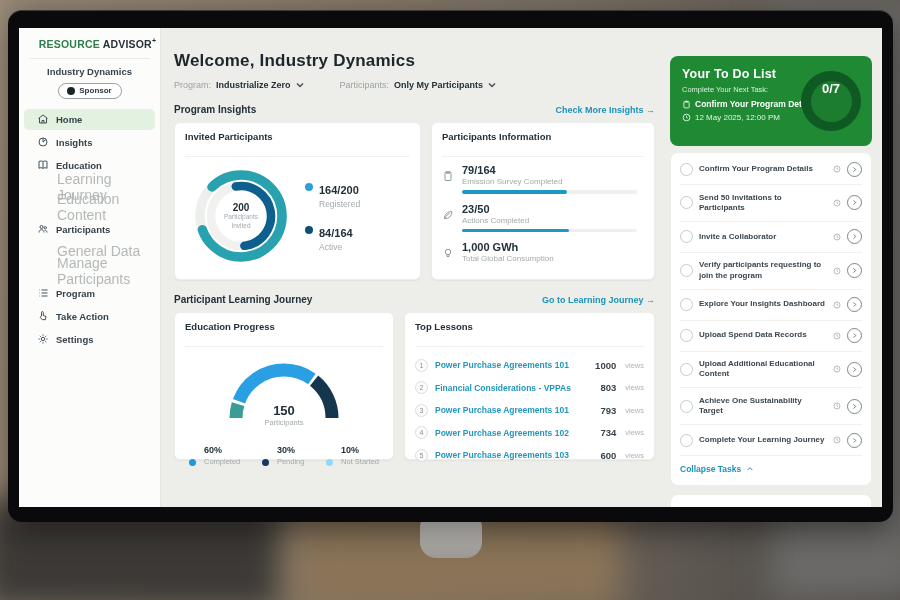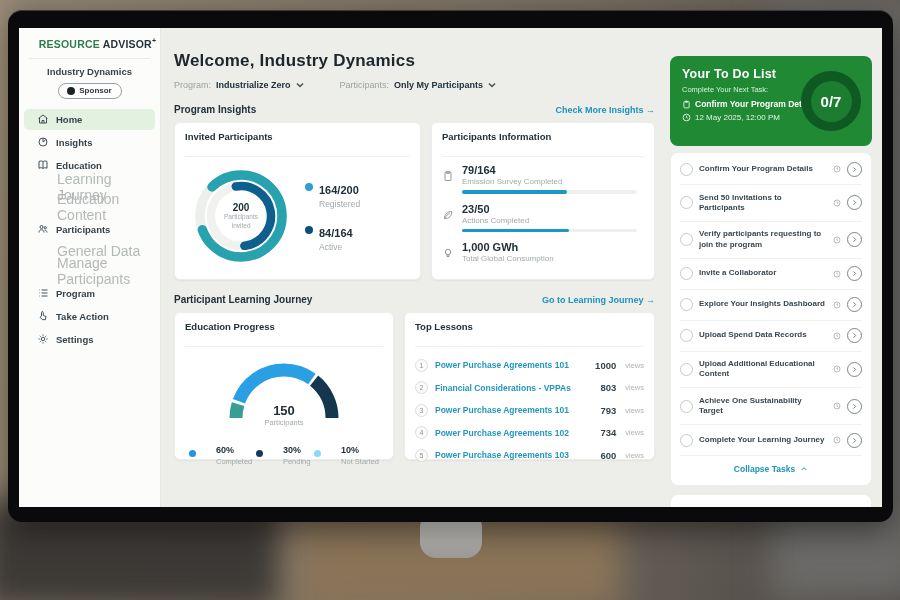--- a/index.html
+++ b/index.html
@@ -65,52 +65,52 @@
   .stat-label { font-size:8px; color:#a3aaaa; margin-top:1px; }
   .bar { margin-top:4px; width:96%; height:3.5px; border-radius:2px; background:#eef0ee; }
   .bar .fill { height:100%; border-radius:2px; background:#1b98c5; }
 
   .educard { width:220px; height:148px; }
   .gauge-box { position:relative; width:124px; height:70px; margin:8px auto 0; }
   .gauge-center { position:absolute; left:0; right:0; bottom:-2px; text-align:center; }
   .gauge-center .v { font-size:13px; font-weight:800; color:#22303a; }
   .gauge-center .l { font-size:7.5px; color:#a3aaaa; }
   .glegend { display:flex; justify-content:space-between; margin-top:14px; padding:0 4px; }
-  .gleg { display:flex; gap:20px; align-items:center; }
+  .gleg { display:flex; gap:8px; align-items:flex-end; }
   .gleg-dot { width:7px; height:7px; border-radius:50%; margin-top:2px; }
   .gleg-val { font-size:9px; font-weight:800; color:#22303a; }
   .gleg-lab { font-size:7.5px; color:#a3aaaa; }
 
   .lessons { flex:1; height:148px; }
   .lesson-row { display:flex; align-items:center; gap:7px; height:22.5px; cursor:pointer; }
   .rank { width:13px; height:13px; min-width:13px; border:1px solid #dadddd; border-radius:50%; font-size:7px; color:#8b9292; display:flex; align-items:center; justify-content:center; background:#fbfbfa; }
   .lesson-title { flex:1; font-size:8.5px; font-weight:700; color:#2496bd; }
   .views { font-size:9.5px; font-weight:800; color:#36434c; }
   .views-l { font-size:7.5px; color:#adb3b3; margin-left:2px; font-weight:400; }
 
   
   .rightpanel { width:218px; min-width:218px; padding:28px 10px 0 6px; }
   .greencard { position:relative; background:#1f8a33; border-radius:8px; padding:11px 12px; color:#fff; height:90px; }
   .gc-title { font-size:12.5px; font-weight:800; letter-spacing:.2px; }
   .gc-sub { font-size:7.5px; margin-top:4px; color:#d9efdc; }
   .gc-task { display:flex; align-items:center; gap:4px; margin-top:5px; font-size:8.5px; font-weight:800; }
   .gc-due { display:flex; align-items:center; gap:4px; margin-top:4px; font-size:8px; color:#e3f3e5; }
   .gc-ico { display:inline-flex; color:#e8f5ea; } .gc-ico svg { width:9px; height:9px; }
   .ring { position:absolute; right:11px; top:15px; width:60px; height:60px; border-radius:50%; background:#0f5a23; display:flex; align-items:center; justify-content:center; }
-  .ring-inner { width:41px; height:41px; border-radius:50%; background:#1c7d30; display:flex; align-items:center; justify-content:center; font-size:15px; font-weight:800; color:#fff; }
+  .ring-inner { width:41px; height:41px; border-radius:50%; background:#1c7d30; display:flex; justify-content:center; font-size:13px; font-weight:800; color:#fff; }
 
   .taskcard { background:#fff; border-radius:8px; border:1px solid #eceeeb; margin-top:6px; padding:1px 9px 2px; }
   .task-row { display:flex; align-items:center; gap:6px; padding:7.5px 0; border-bottom:1px solid #f1f2ef; cursor:pointer; }
   .task-row:last-of-type { border-bottom:none; }
   .task-check { width:13px; height:13px; min-width:13px; border:1.5px solid #c6caca; border-radius:50%; background:#fff; }
   .task-label { flex:1; font-size:8px; font-weight:700; color:#3a4750; line-height:1.3; }
   .task-clock { display:inline-flex; color:#a6adad; } .task-clock svg { width:8px; height:8px; }
   .task-go { width:15px; height:15px; min-width:15px; border:1.5px solid #7e8686; border-radius:50%; display:flex; align-items:center; justify-content:center; color:#5a6266; }
   .task-go svg { width:7px; height:7px; }
-  .collapse { display:flex; align-items:center; justify-content:center; gap:5px; padding:8px 0 9px; font-size:8.5px; font-weight:700; color:#1b93ba; cursor:pointer; }
+  .collapse { display:flex; align-items:center; gap:5px; padding:8px 0 9px; font-size:8.5px; font-weight:700; color:#1b93ba; cursor:pointer; }
   .collapse svg { width:8px; height:8px; }
 
   .newscard { background:#fff; border-radius:8px 8px 0 0; border:1px solid #eceeeb; margin-top:8px; padding:9px 10px 30px; }
   .news-title { font-size:9.5px; font-weight:800; color:#22303a; padding-bottom:7px; border-bottom:1px solid #eff1ed; }
 </style>
 </head>
 <body>
 
 <div class="bg-blob bg-top"></div>
 <div class="bg-blob bg-right"></div>
@@ -439,36 +439,36 @@
               </svg>
             </span>
         <span class="task-go">
               <svg viewBox="0 0 24 24" fill="none" stroke="currentColor" stroke-width="3">
                 <path d="M9 5 L16 12 L9 19"></path>
               </svg>
             </span>
       </div>
       <div class="task-row">
         <span class="task-check"></span>
+        <span class="task-label">Invite a Collaborator</span>
+        <span class="task-clock">
+              <svg viewBox="0 0 24 24" fill="none" stroke="currentColor" stroke-width="2.4">
+                <circle cx="12" cy="12" r="9"></circle>
+                <path d="M12 7 V12 L15.5 14"></path>
+              </svg>
+            </span>
+        <span class="task-go">
+              <svg viewBox="0 0 24 24" fill="none" stroke="currentColor" stroke-width="3">
+                <path d="M9 5 L16 12 L9 19"></path>
+              </svg>
+            </span>
+      </div>
+      <div class="task-row">
+        <span class="task-check"></span>
         <span class="task-label">Verify participants requesting to join the program</span>
-        <span class="task-clock">
-              <svg viewBox="0 0 24 24" fill="none" stroke="currentColor" stroke-width="2.4">
-                <circle cx="12" cy="12" r="9"></circle>
-                <path d="M12 7 V12 L15.5 14"></path>
-              </svg>
-            </span>
-        <span class="task-go">
-              <svg viewBox="0 0 24 24" fill="none" stroke="currentColor" stroke-width="3">
-                <path d="M9 5 L16 12 L9 19"></path>
-              </svg>
-            </span>
-      </div>
-      <div class="task-row">
-        <span class="task-check"></span>
-        <span class="task-label">Invite a Collaborator</span>
         <span class="task-clock">
               <svg viewBox="0 0 24 24" fill="none" stroke="currentColor" stroke-width="2.4">
                 <circle cx="12" cy="12" r="9"></circle>
                 <path d="M12 7 V12 L15.5 14"></path>
               </svg>
             </span>
         <span class="task-go">
               <svg viewBox="0 0 24 24" fill="none" stroke="currentColor" stroke-width="3">
                 <path d="M9 5 L16 12 L9 19"></path>
               </svg>

